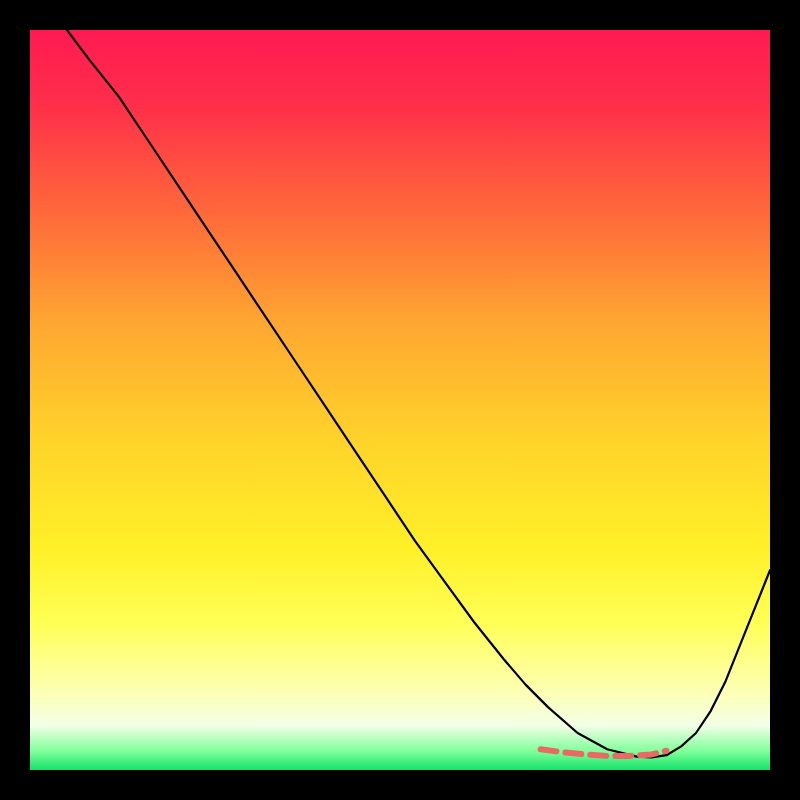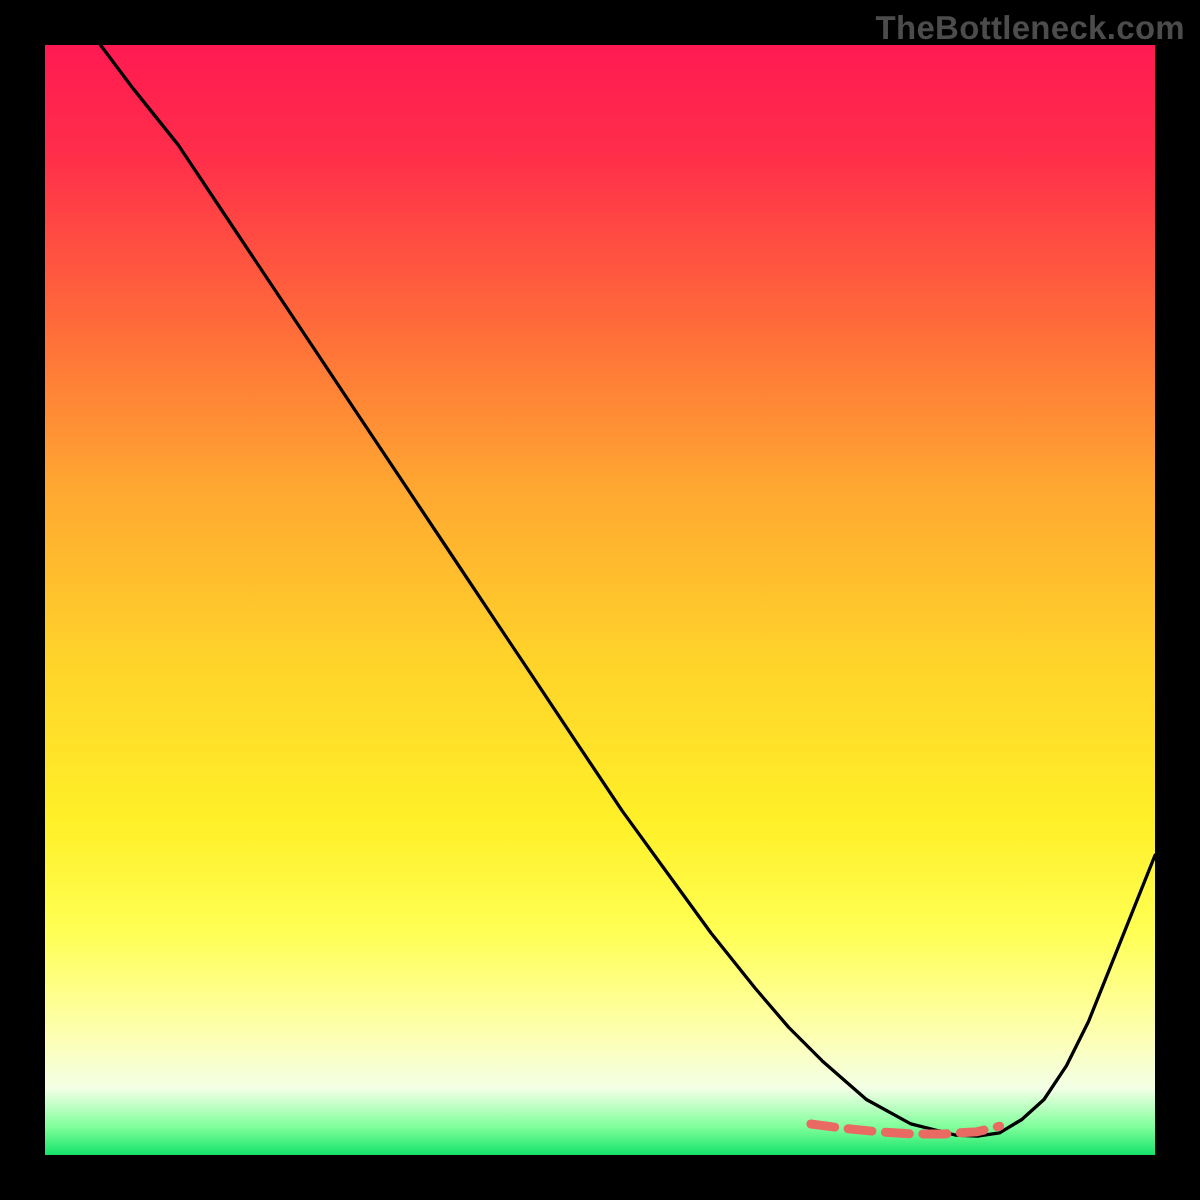--- a/index.html
+++ b/index.html
@@ -39,21 +39,20 @@
   .plot-area svg {
     display: block;
     width: 740px;
     height: 740px;
   }
 </style>
 </head>
 <body>
 
 <div class="container">
-  <div class="watermark">TheBottleneck.com</div>
 
   <div class="plot-area">
     <svg id="chart-svg" viewBox="0 0 740 740">
       <defs>
         <linearGradient id="bg-grad" x1="0" y1="0" x2="0" y2="1">
             <stop offset="0.00%" stop-color="#ff1a52"></stop>
             <stop offset="10.00%" stop-color="#ff2e4a"></stop>
             <stop offset="25.00%" stop-color="#ff6a3a"></stop>
             <stop offset="40.00%" stop-color="#ffa831"></stop>
             <stop offset="55.00%" stop-color="#ffd22a"></stop>

